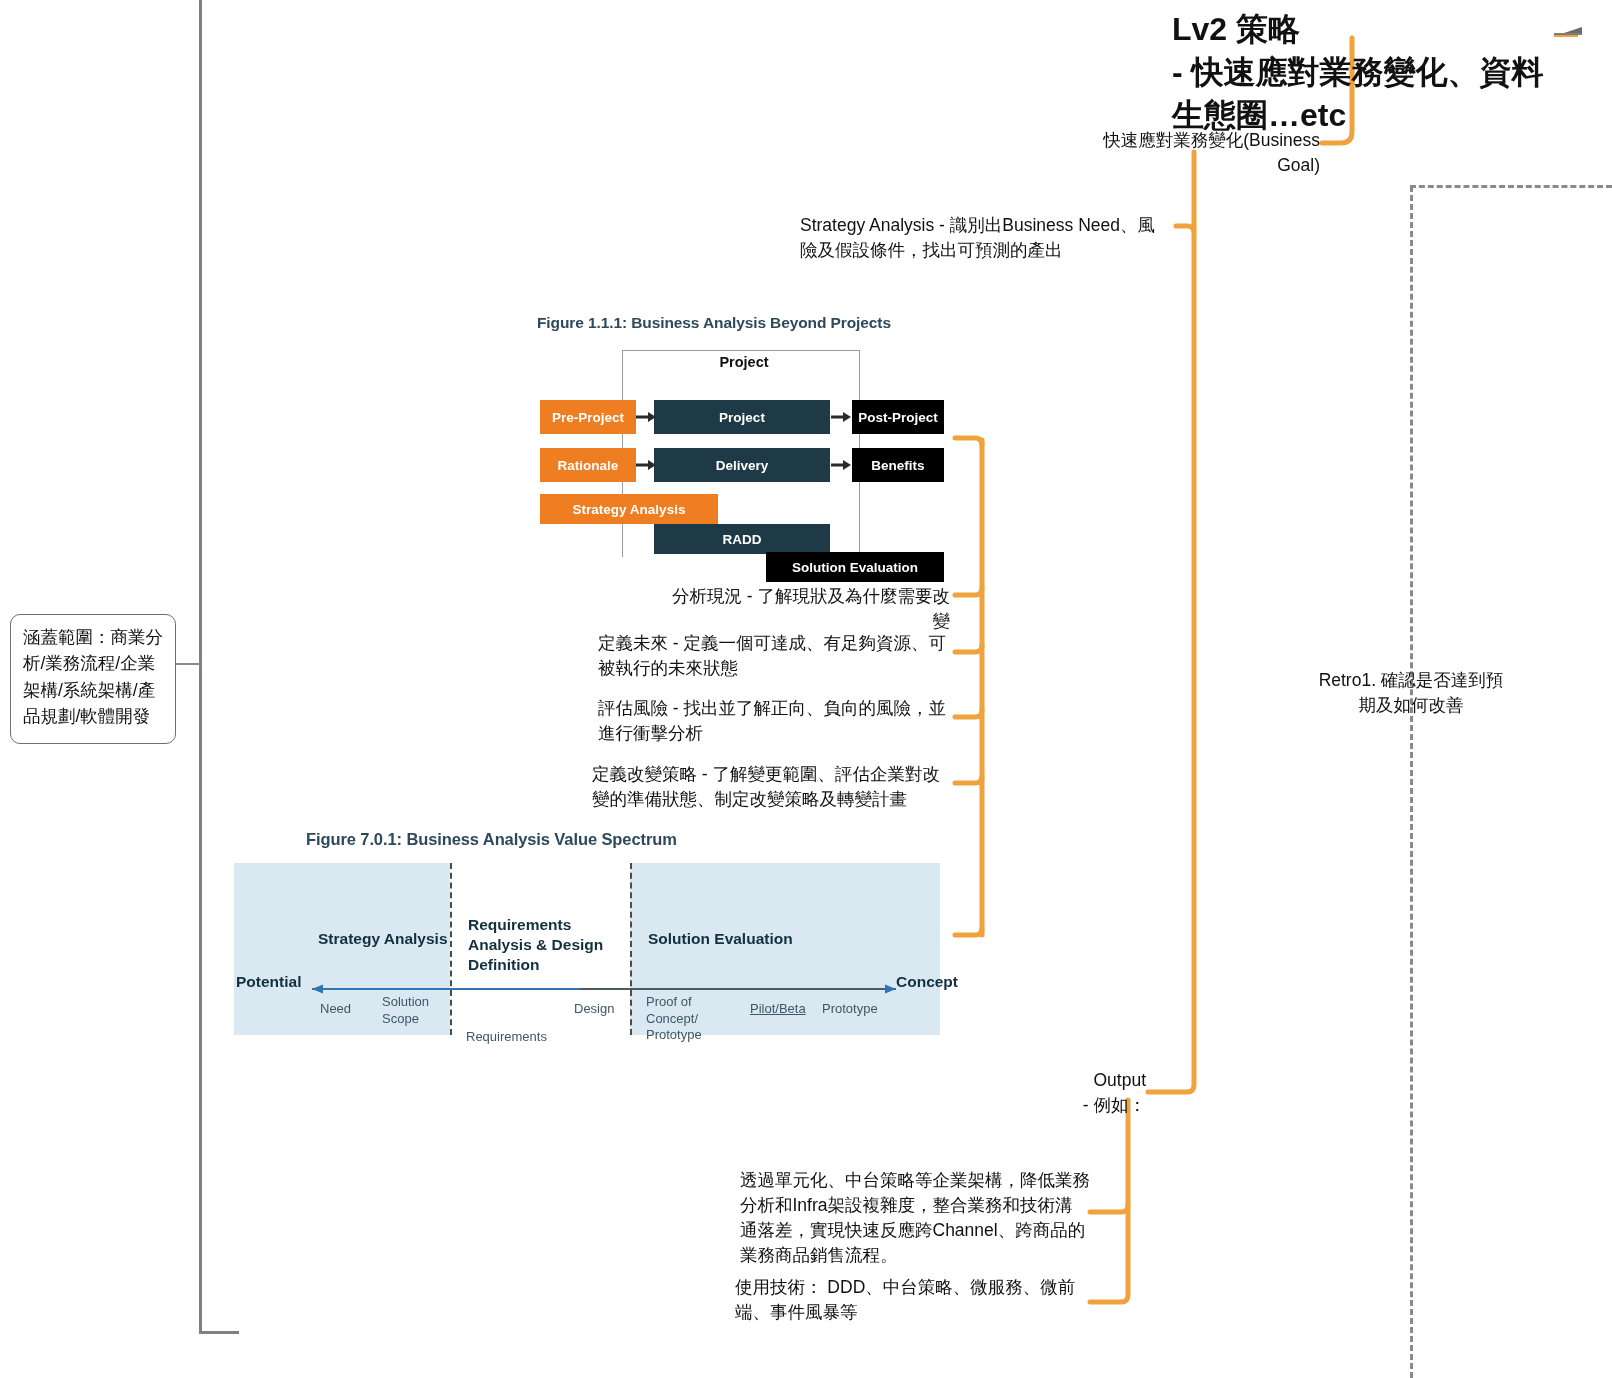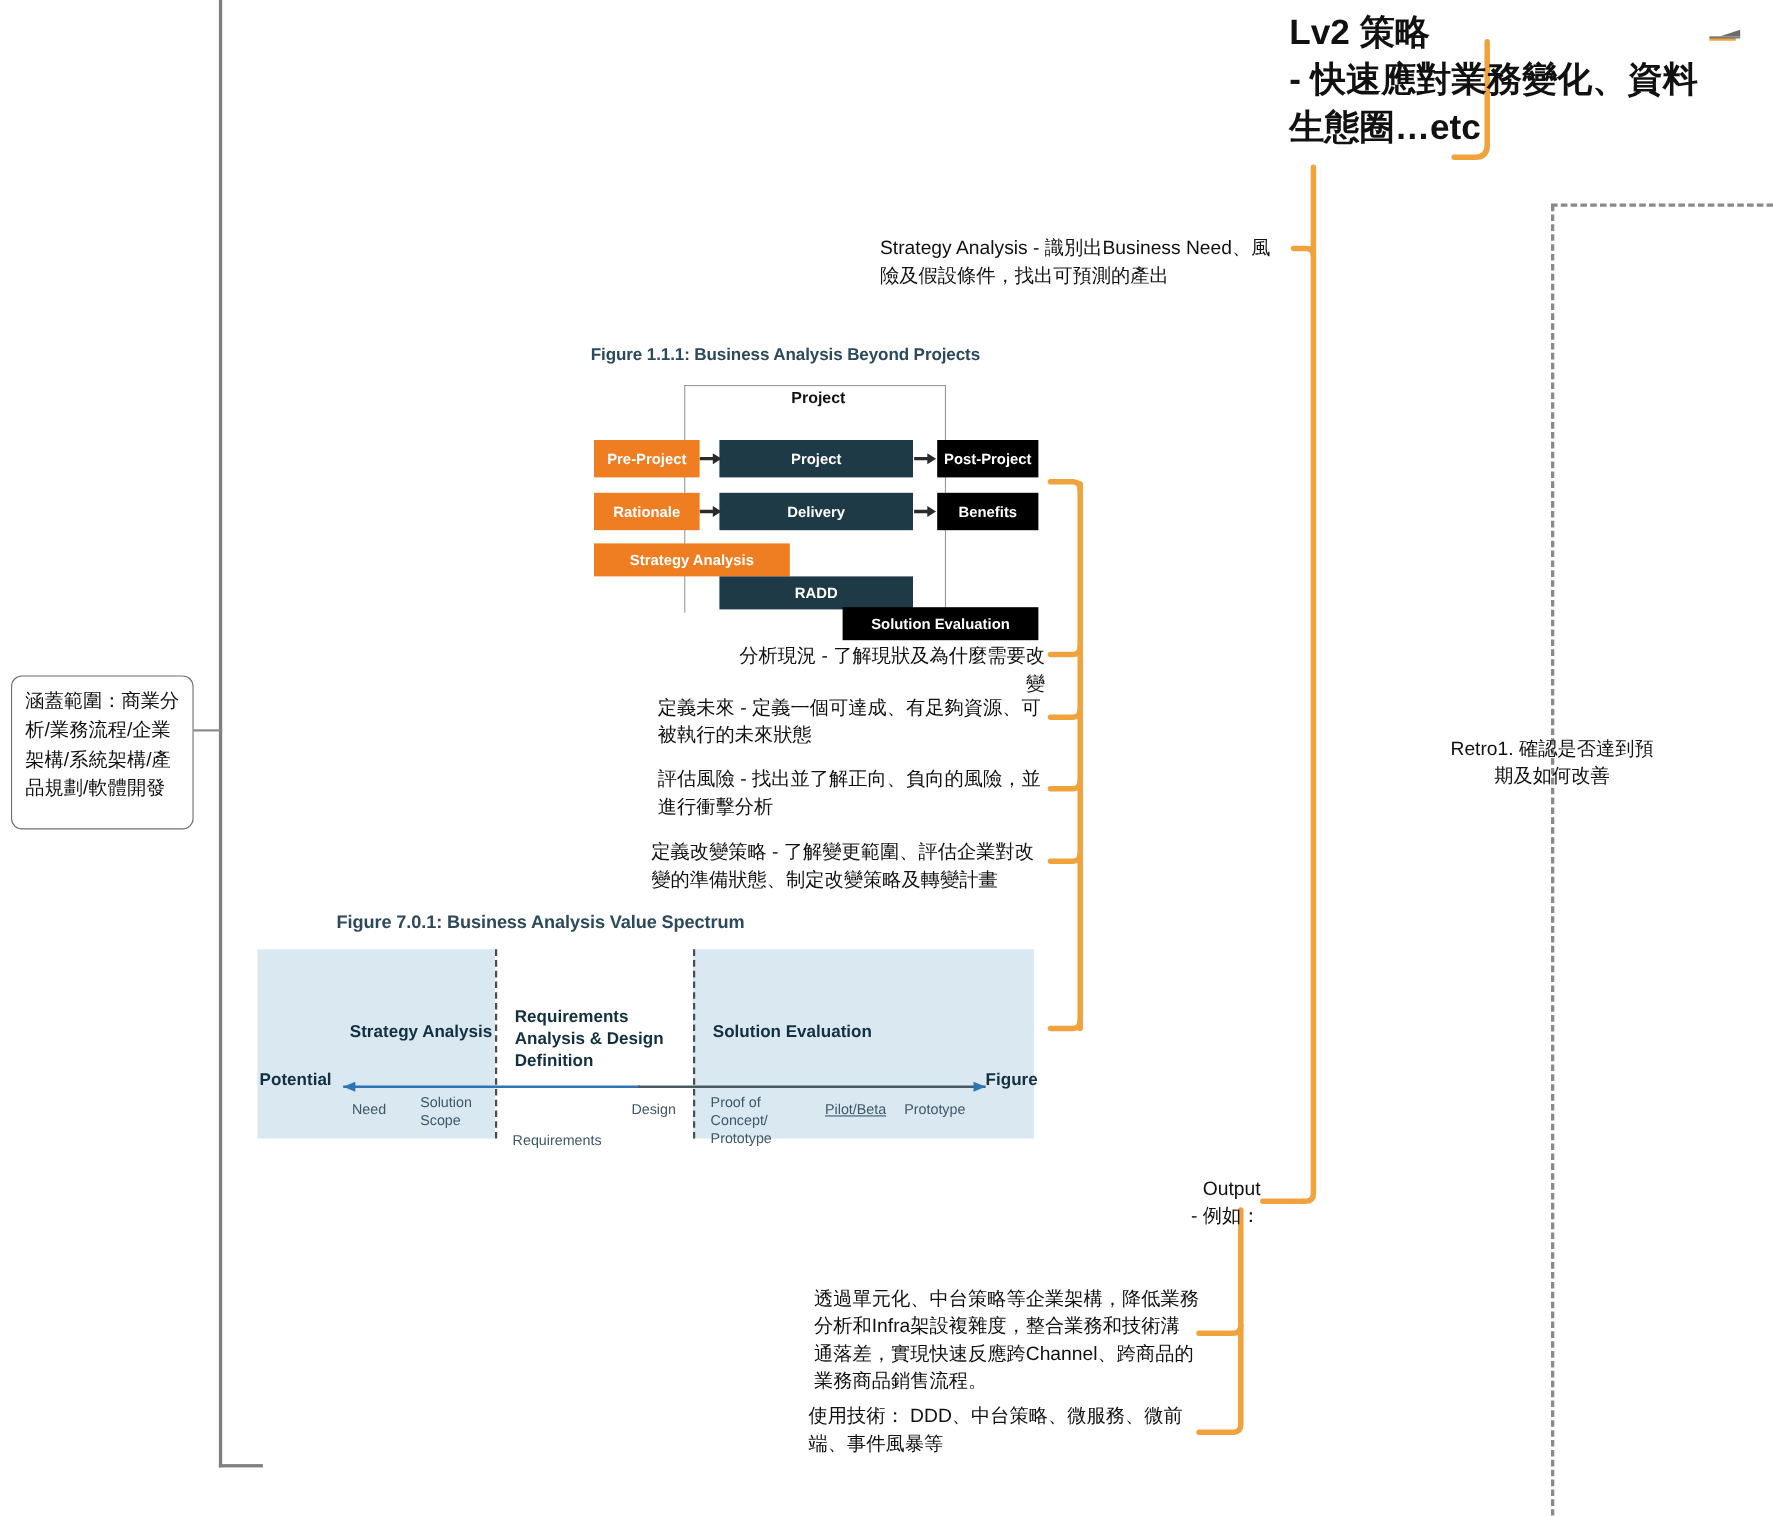--- a/index.html
+++ b/index.html
@@ -42,21 +42,21 @@
     left: 1410px; top: 185px; width: 202px; height: 0;
     border-top: 3px dashed #8a8a8a;
   }
 
   
   .scope-box {
     left: 10px; top: 614px; width: 166px;
     border: 1.5px solid #6f6f6f;
     border-radius: 10px;
     background: #fff;
-    padding: 9px 11px 24px 12px;
+    padding: 9px 11px 14px 12px;
     font-size: 17.5px;
     line-height: 1.5;
     color: #111;
     box-sizing: border-box;
   }
 
   
   .lv2-title {
     left: 1172px; top: 8px; width: 400px;
     font-size: 32px;
@@ -229,20 +229,21 @@
   <div class="abs top-arrow">
     <svg width="34" height="16" viewBox="0 0 34 16" xmlns="http://www.w3.org/2000/svg">
       <path d="M2,9 L26,9 L26,12 L2,12 Z" fill="#f0a23c"></path>
       <path d="M12,8 L30,2 L30,8 Z" fill="#6b6b6b"></path>
       <path d="M2,8 L30,8 L30,10 L2,10 Z" fill="#6b6b6b" opacity="0.85"></path>
     </svg>
   </div>
 
   <div class="abs scope-box">涵蓋範圍：商業分析/業務流程/企業架構/系統架構/產品規劃/軟體開發</div>
 
+  <div class="abs node-text right" id="biz-goal">快速應對業務變化(Business Goal)</div>
   <div class="abs node-text" id="strategy-analysis-note">Strategy Analysis - 識別出Business Need、風險及假設條件，找出可預測的產出</div>
   <div class="abs node-text" id="analyze-current">分析現況 - 了解現狀及為什麼需要改變</div>
   <div class="abs node-text" id="define-future">定義未來 - 定義一個可達成、有足夠資源、可被執行的未來狀態</div>
   <div class="abs node-text" id="assess-risk">評估風險 - 找出並了解正向、負向的風險，並進行衝擊分析</div>
   <div class="abs node-text" id="define-change">定義改變策略 - 了解變更範圍、評估企業對改變的準備狀態、制定改變策略及轉變計畫</div>
   <div class="abs node-text" id="retro1">Retro1. 確認是否達到預期及如何改善</div>
   <div class="abs node-text" id="output-label" style="white-space:pre-line;">Output
 - 例如：</div>
   <div class="abs node-text" id="output-1">透過單元化、中台策略等企業架構，降低業務分析和Infra架設複雜度，整合業務和技術溝通落差，實現快速反應跨Channel、跨商品的業務商品銷售流程。</div>
   <div class="abs node-text" id="output-2">使用技術： DDD、中台策略、微服務、微前端、事件風暴等</div>
@@ -295,21 +296,21 @@
       <div class="sp-band-mid"></div>
       <div class="sp-band-right"></div>
       <div class="sp-div d1"></div>
       <div class="sp-div d2"></div>
 
       <div class="sp-head sp-h1">Strategy Analysis</div>
       <div class="sp-head sp-h2" style="width:170px;">Requirements Analysis &amp; Design Definition</div>
       <div class="sp-head sp-h3">Solution Evaluation</div>
 
       <div class="sp-pot">Potential</div>
-      <div class="sp-act">Figure</div>
+      <div class="sp-act">Concept</div>
 
       <div class="sp-axis">
         <svg width="604" height="12" viewBox="0 0 604 12" xmlns="http://www.w3.org/2000/svg">
           <line x1="10" y1="6" x2="280" y2="6" stroke="#2f74b5" stroke-width="2.2"></line>
           <path d="M10,6 L21,1.5 L21,10.5 Z" fill="#2f74b5"></path>
           <line x1="278" y1="6" x2="594" y2="6" stroke="#4a5a62" stroke-width="2.2"></line>
           <path d="M594,6 L583,1.5 L583,10.5 Z" fill="#2f74b5"></path>
         </svg>
       </div>
 

